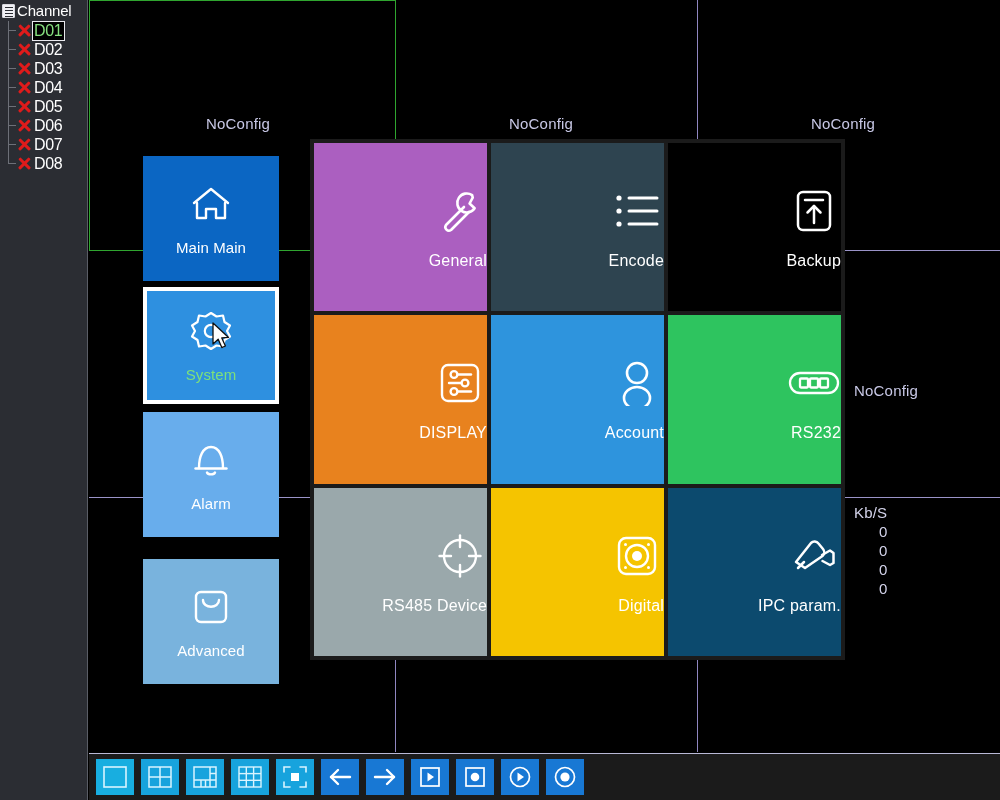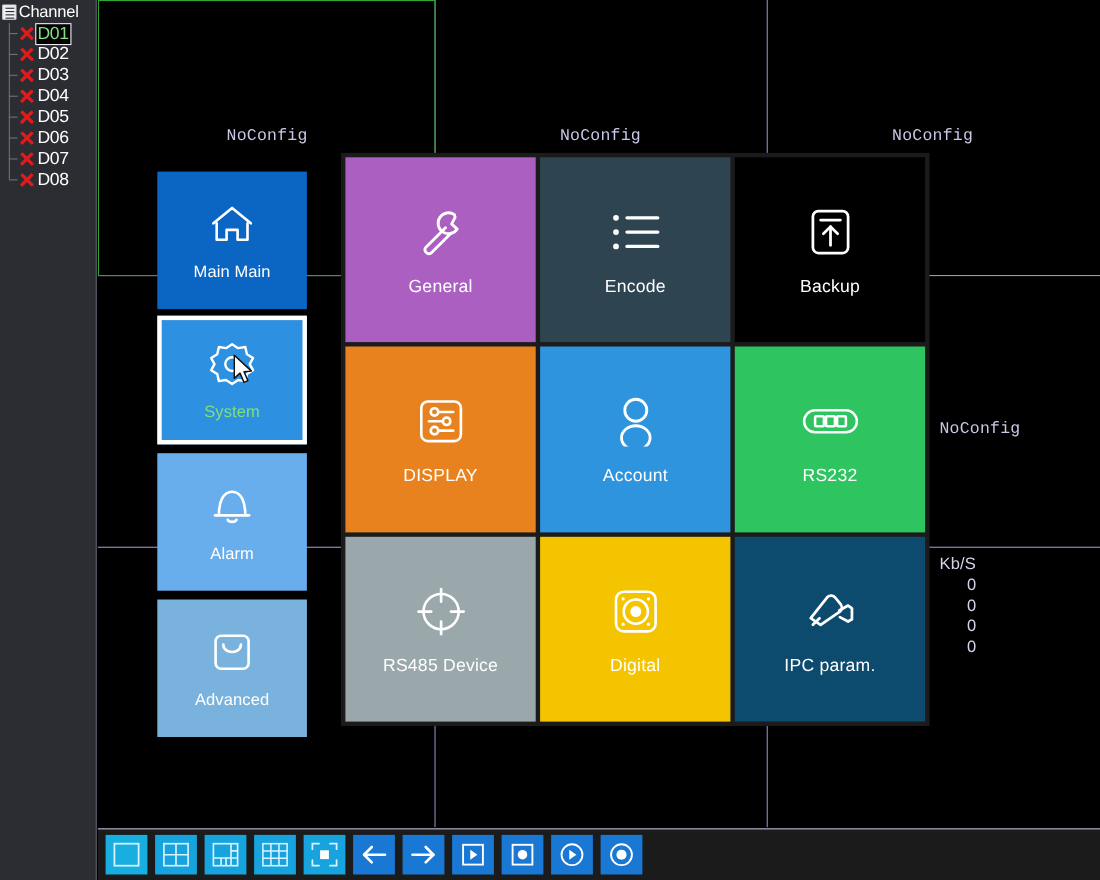--- a/index.html
+++ b/index.html
@@ -106,21 +106,20 @@
   }
   .hline {
     position: absolute; left: 0; width: 911px; height: 1px;
   }
   .pane-label {
     position: absolute;
     color: #c8c8e6;
     font-size: 15px;
     letter-spacing: 0.2px;
     white-space: nowrap;
-    font-family: Liberation Mono, monospace;
   }
   #stats-block {
     position: absolute;
     left: 765px; top: 503px;
     color: #d3d3ea;
     font-size: 15px;
     line-height: 19px;
   }
   #stats-label { letter-spacing: 0.2px; }
   .stat-val { padding-left: 25px; }
@@ -154,40 +153,40 @@
   }
   #btn-main-menu { background: #0b66c3; top: 0; }
   #btn-system {
     background: #2e90e0;
     border: 4px solid #ffffff;
     height: 117px;
     margin-top: 6px;
   }
   #btn-system .mb-label { color: #7ee07a; }
   #btn-alarm   { background: #68adec; margin-top: 8px; }
-  #btn-advanced{ background: #79b3dd; margin-top: 8px; }
+  #btn-advanced{ background: #79b3dd; margin-top: 22px; }
 
   
   #tile-panel {
     position: absolute;
     left: 310px; top: 139px;
     width: 535px; height: 521px;
     background: #1b1b1b;
     padding: 4px;
     display: grid;
     grid-template-columns: repeat(3, 1fr);
     grid-template-rows: repeat(3, 1fr);
     gap: 4px;
     z-index: 30;
   }
   .tile {
     position: relative;
     display: flex;
     flex-direction: column;
-    align-items: center;
+    align-items: flex-end;
     justify-content: center;
     cursor: pointer;
   }
   .tile .t-icon {
     width: 54px; height: 54px;
     display: flex; align-items: center; justify-content: center;
     margin-bottom: 14px;
   }
   .tile .t-label {
     font-size: 16px;

